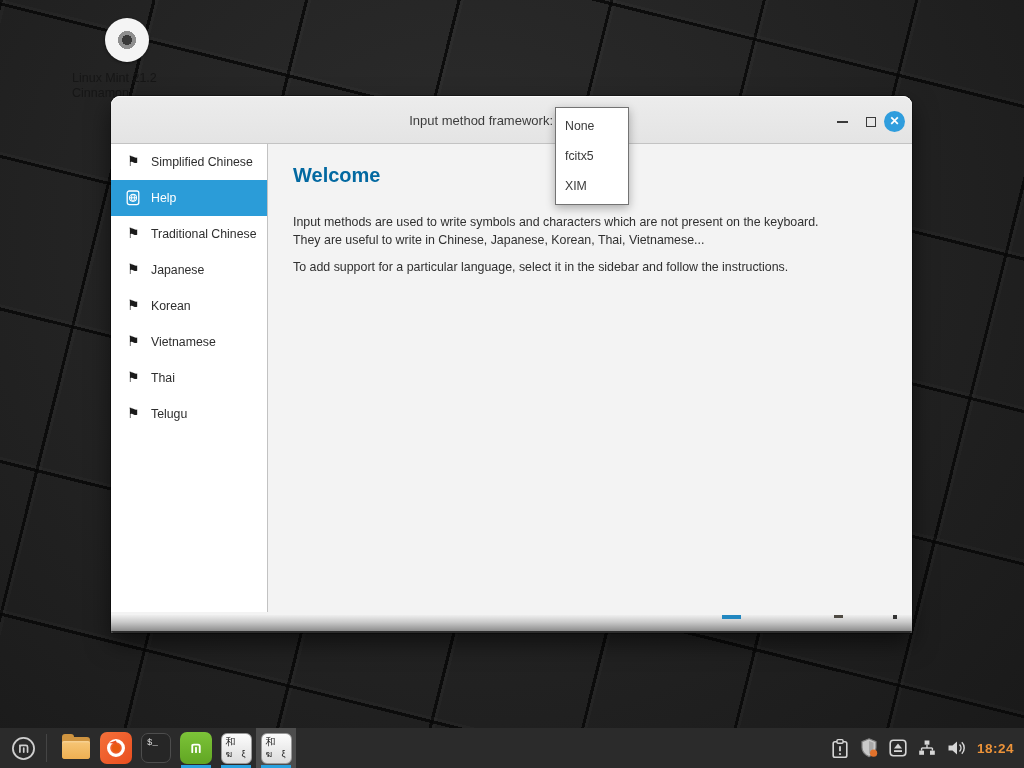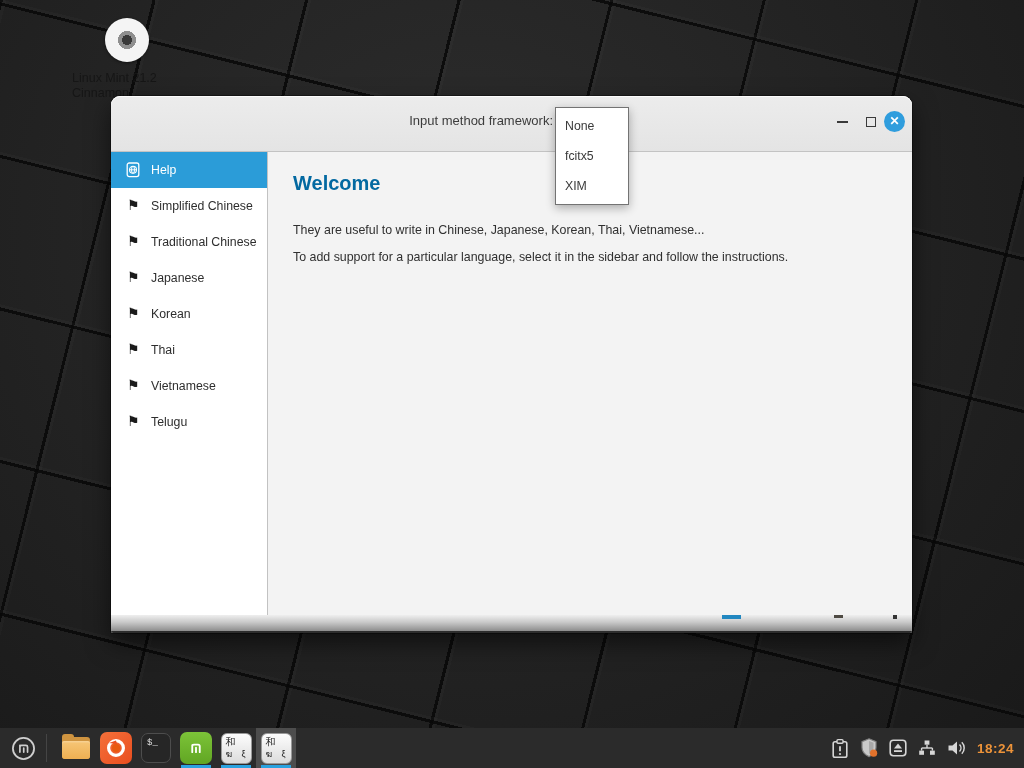--- a/index.html
+++ b/index.html
@@ -20,21 +20,21 @@
   .desk-icon { position:absolute; left:72px; top:18px; width:110px; z-index:1; }
   .disc { position:relative; width:44px; height:44px; margin:0 auto; border-radius:50%;
     background:radial-gradient(circle, #3a3a3a 0 5px, #8f8f8f 5px 9px, #f4f4f4 9px 100%);
     box-shadow:0 1px 3px rgba(0,0,0,.5); }
   .desk-label { margin-top:9px; font-size:12.5px; color:#161616; line-height:15px; }
 
   
   .window { position:absolute; left:111px; top:96px; width:801px; height:537px; z-index:5;
     border-radius:9px 9px 2px 2px; background:#f3f3f3;
     box-shadow:0 10px 24px rgba(0,0,0,.55), 0 0 0 1px rgba(0,0,0,.35); }
-  .headerbar { position:relative; height:56px; border-radius:9px 9px 0 0;
+  .headerbar { position:relative; height:48px; border-radius:9px 9px 0 0;
     background:linear-gradient(#ececec,#e4e4e4);
     border-bottom:1px solid #c3c3c3; box-shadow:inset 0 1px 0 rgba(255,255,255,.85); }
   .hb-title { position:absolute; right:359px; top:17px; font-size:13px; color:#3c3c3c; white-space:nowrap; }
   .wb { position:absolute; top:0; height:51px; display:flex; align-items:center; }
   .wb-min { right:64px; } .wb-max { right:36px; } .wb-close { right:7px; }
   .btn-min { width:11px; height:2px; background:#3a3a3a; }
   .btn-max { width:10px; height:10px; border:1.5px solid #3a3a3a; background:transparent; }
   .btn-close { width:21px; height:21px; border-radius:50%; background:#2f9ddd; color:#fff;
     font-size:12px; font-weight:bold; line-height:21px; text-align:center; }
 
@@ -117,64 +117,65 @@
     <span class="wb wb-max">
         <span class="btn-max"></span>
       </span>
     <span class="wb wb-close">
         <span class="btn-close">✕</span>
       </span>
   </div>
 
   <div class="win-body">
     <div class="sidebar">
+      <div class="side-row">
+        <span class="flag-icon"></span>
+        <span class="lbl">Simplified Chinese</span>
+      </div>
       <div class="side-row selected">
         <span class="help-ic">
           <svg width="15" height="16" viewBox="0 0 15 16">
             <rect x="1.2" y="1" width="11.6" height="13.6" rx="2" fill="none" stroke="#ffffff" stroke-width="1.3"></rect>
             <circle cx="7" cy="7.8" r="3.5" fill="none" stroke="#ffffff" stroke-width="1.1"></circle>
             <line x1="3.5" y1="7.8" x2="10.5" y2="7.8" stroke="#ffffff" stroke-width="1"></line>
             <ellipse cx="7" cy="7.8" rx="1.5" ry="3.5" fill="none" stroke="#ffffff" stroke-width="1"></ellipse>
           </svg>
         </span>
         <span class="lbl">Help</span>
       </div>
       <div class="side-row">
         <span class="flag-icon"></span>
-        <span class="lbl">Simplified Chinese</span>
-      </div>
-      <div class="side-row">
-        <span class="flag-icon"></span>
         <span class="lbl">Traditional Chinese</span>
       </div>
       <div class="side-row">
         <span class="flag-icon"></span>
         <span class="lbl">Japanese</span>
       </div>
       <div class="side-row">
         <span class="flag-icon"></span>
         <span class="lbl">Korean</span>
       </div>
       <div class="side-row">
         <span class="flag-icon"></span>
+        <span class="lbl">Vietnamese</span>
+      </div>
+      <div class="side-row">
+        <span class="flag-icon"></span>
         <span class="lbl">Thai</span>
-      </div>
-      <div class="side-row">
-        <span class="flag-icon"></span>
-        <span class="lbl">Vietnamese</span>
       </div>
       <div class="side-row">
         <span class="flag-icon"></span>
         <span class="lbl">Telugu</span>
       </div>
     </div>
 
     <div class="content">
       <div class="c-head">Welcome</div>
       <div class="c-p1">
+        <div>Input methods are used to write symbols and characters which are not present on the keyboard.</div>
         <div>They are useful to write in Chinese, Japanese, Korean, Thai, Vietnamese...</div>
       </div>
       <div class="c-p2">To add support for a particular language, select it in the sidebar and follow the instructions.</div>
     </div>
   </div>
 
   <div class="bottom-strip">
     <span class="sliver-blue"></span>
     <span class="sliver-d1"></span>
     <span class="sliver-d2"></span>

